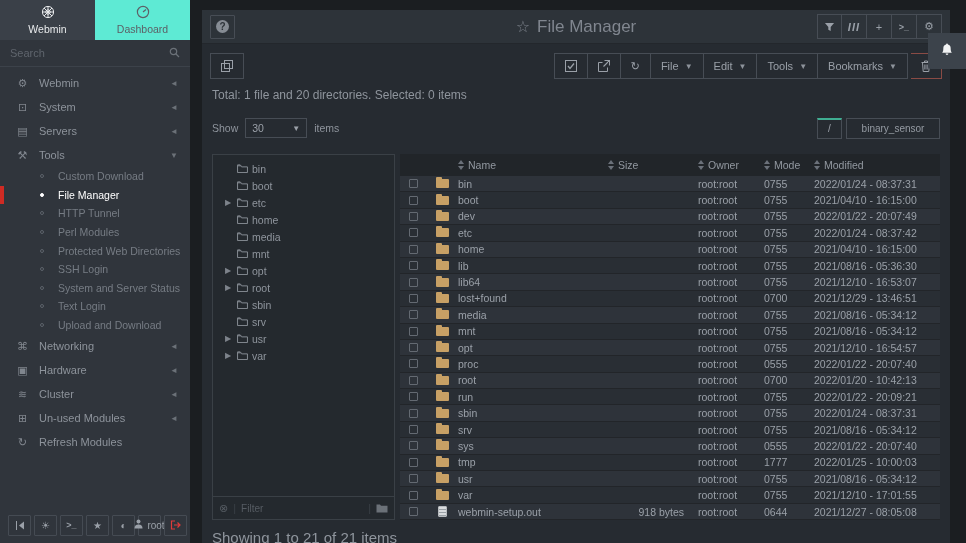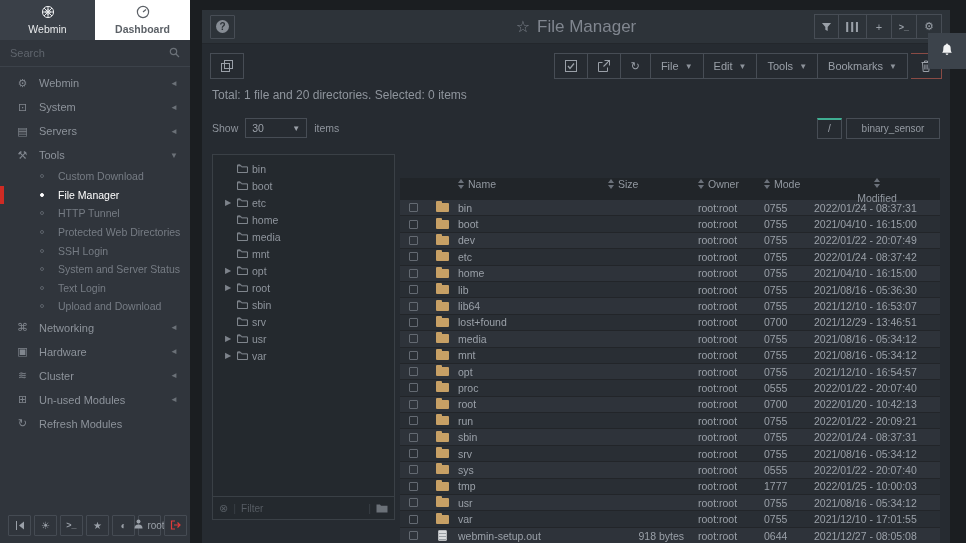--- a/index.html
+++ b/index.html
@@ -5,21 +5,21 @@
   * { margin:0; padding:0; box-sizing:border-box; }
   html,body { width:966px; height:543px; overflow:hidden; }
   body { background:#1b1e21; font-family:"Liberation Sans","DejaVu Sans",sans-serif; color:#9aa0a8; }
   .stage { position:relative; width:966px; height:543px; }
 
   
   .sidebar { position:absolute; left:0; top:0; width:190px; height:543px; background:#30353c; }
   .logo-tabs { display:flex; height:40px; }
   .logo-tab { flex:1; display:flex; flex-direction:column; align-items:center; justify-content:center; gap:2px; font-size:10.5px; cursor:pointer; }
   .logo-tab.active { background:#3a4048; color:#e8eaec; }
-  .logo-tab.inactive { background:#ffffff; color:#5c6167;font-weight:bold; }
+  .logo-tab.inactive { background:#5eead4; color:#5c6167; }
   .searchbar { height:27px; display:flex; align-items:center; border-bottom:1px solid #3c424a; padding:0 10px; }
   .searchbar input { flex:1; background:transparent; border:none; outline:none; color:#8d939b; font-size:11px; }
   .searchbar input::placeholder { color:#5f656d; }
   .searchbar .sicon { color:#6b7178; }
 
   .menu { padding-top:4px; }
   .mi-top { display:flex; align-items:center; height:24px; padding:0 12px 0 14px; font-size:11px; color:#8d939b; cursor:pointer; }
   .mi-top .mico { width:17px; margin-right:8px; text-align:center; font-size:11px; color:#80868e; }
   .mi-top .mlabel { flex:1; }
   .mi-top .chev { font-size:8px; color:#6b7178; }
@@ -39,21 +39,21 @@
   .card { position:absolute; left:12px; top:10px; right:16px; bottom:0; background:#262b31; }
 
   .topbar { position:relative; height:34px; background:#2d3339; border-bottom:1px solid #23272c; display:flex; align-items:center; padding:0 8px; }
   .help-btn { width:25px; height:24px; border:1px solid #474d55; display:flex; align-items:center; justify-content:center; cursor:pointer; border-radius:1px; }
   .help-glyph { width:13px; height:13px; border-radius:50%; background:#868c94; color:#2d3339; font-size:10px; font-weight:bold; line-height:13px; text-align:center; }
   .page-title { position:absolute; left:0; right:0; text-align:center; font-size:17px; color:#80868f; pointer-events:none; }
   .page-title .star { font-size:16px; margin-right:7px; color:#787e87; }
   .top-actions { margin-left:auto; display:flex; }
   .tbtn { height:25px; min-width:25px; border:1px solid #474d55; border-left-width:0; background:transparent; color:#9aa0a8; display:flex; align-items:center; justify-content:center; font-size:11px; cursor:pointer; padding:0 6px; }
   .top-actions .tbtn:first-child { border-left-width:1px; }
-  .cols-glyph { font-size:14px; letter-spacing:1px; font-weight:bold; }
+  .cols-glyph { font-size:11px; letter-spacing:1px; font-weight:bold;font-style:italic; }
   .term-glyph { font-size:9px; font-weight:bold; letter-spacing:0; }
 
   .bell-panel { position:absolute; top:33px; right:0; width:38px; height:36px; background:#3c434b; display:flex; align-items:center; justify-content:center; cursor:pointer; z-index:5; border-radius:0 0 0 3px; }
 
   .toolbar { display:flex; align-items:flex-start; padding:9px 8px 0 8px; }
   .btn { height:26px; border:1px solid #474d55; background:transparent; color:#9aa0a8; font-size:11px; display:flex; align-items:center; justify-content:center; gap:6px; padding:0 10px; cursor:pointer; }
   .bgroup { display:flex; margin-left:auto; }
   .bgroup .btn + .btn { border-left-width:0; }
   .btn .caret { font-size:8px; color:#8d939b; }
   .btn-trash { margin-left:3px; border-color:#8a4b45; }
@@ -77,35 +77,35 @@
   .tree-item .tfold { width:15px; color:#8f959d; display:flex; align-items:center; }
   .filter-bar { height:23px; border-top:1px solid #3a4046; display:flex; align-items:center; padding:0 6px; gap:5px; }
   .filter-clear { color:#565c63; font-size:11px; cursor:pointer; }
   .filter-bar .fsep { color:#3a4046; font-size:11px; }
   .filter-bar input { flex:1; background:transparent; border:none; outline:none; font-size:10px; color:#8f959d; min-width:0; }
   .filter-bar input::placeholder { color:#565c63; }
   .filter-folder { color:#6b7178; cursor:pointer; display:flex; }
 
   
   .table { flex:1; font-size:10.5px; }
-  .thead { display:flex; align-items:flex-start; height:22px; background:#212529; color:#9298a0;margin-top:24px; }
+  .thead { display:flex; align-items:center; height:22px; background:#212529; color:#9298a0; }
   .th { display:flex; align-items:center; gap:4px; cursor:pointer; }
   .sort { display:inline-flex; flex-direction:column; align-items:center; gap:2px; }
   .sort i { display:block; width:0; height:0; border-left:3px solid transparent; border-right:3px solid transparent; }
   .sort .up { border-bottom:4px solid #6b717a; }
   .sort .dn { border-top:4px solid #6b717a; }
   .col-check { width:26px; display:flex; justify-content:center; }
   .col-icon { width:32px; display:flex; justify-content:center; }
   .col-lead { width:58px; }
   .col-name { flex:1; }
   .col-size { width:90px; justify-content:flex-start; }
   .col-size-val { width:90px; text-align:right; padding-right:14px; }
   .col-owner { width:66px; }
   .col-mode { width:50px; }
-  .col-mod { width:126px;flex-direction:column; }
+  .col-mod { width:126px; }
   .trow { display:flex; align-items:center; height:16.4px; border-bottom:1px solid #222529; color:#9aa0a8; cursor:pointer; }
   .trow:nth-child(odd) { background:#2e333a; }
   .trow:nth-child(even) { background:#292e34; }
   .cb { width:9px; height:9px; border:1px solid #646a72; border-radius:1px; background:transparent; display:inline-block; cursor:pointer; }
   .fold { position:relative; width:13px; height:9px; background:#c7a065; border-radius:1px; display:inline-block; }
   .fold::before { content:""; position:absolute; top:-2px; left:0; width:6px; height:3px; background:#c7a065; border-radius:1px 1px 0 0; }
   .ficon { width:9px; height:11px; display:inline-block; border-radius:1px; background:repeating-linear-gradient(#d9dbdd 0 2px, #9aa0a5 2px 3px); border:1px solid #b7babd; }
 
   .showing { font-size:15px; color:#8f959d; padding:9px 10px 0 10px; }
 </style>
@@ -176,20 +176,24 @@
           <span class="dot"></span>
           <span class="slabel">Custom Download</span>
         </div>
         <div class="mi-sub active">
           <span class="dot"></span>
           <span class="slabel">File Manager</span>
         </div>
         <div class="mi-sub">
           <span class="dot"></span>
           <span class="slabel">HTTP Tunnel</span>
+        </div>
+        <div class="mi-sub">
+          <span class="dot"></span>
+          <span class="slabel">Perl Modules</span>
         </div>
         <div class="mi-sub">
           <span class="dot"></span>
           <span class="slabel">Protected Web Directories</span>
         </div>
         <div class="mi-sub">
           <span class="dot"></span>
           <span class="slabel">SSH Login</span>
         </div>
         <div class="mi-sub">

